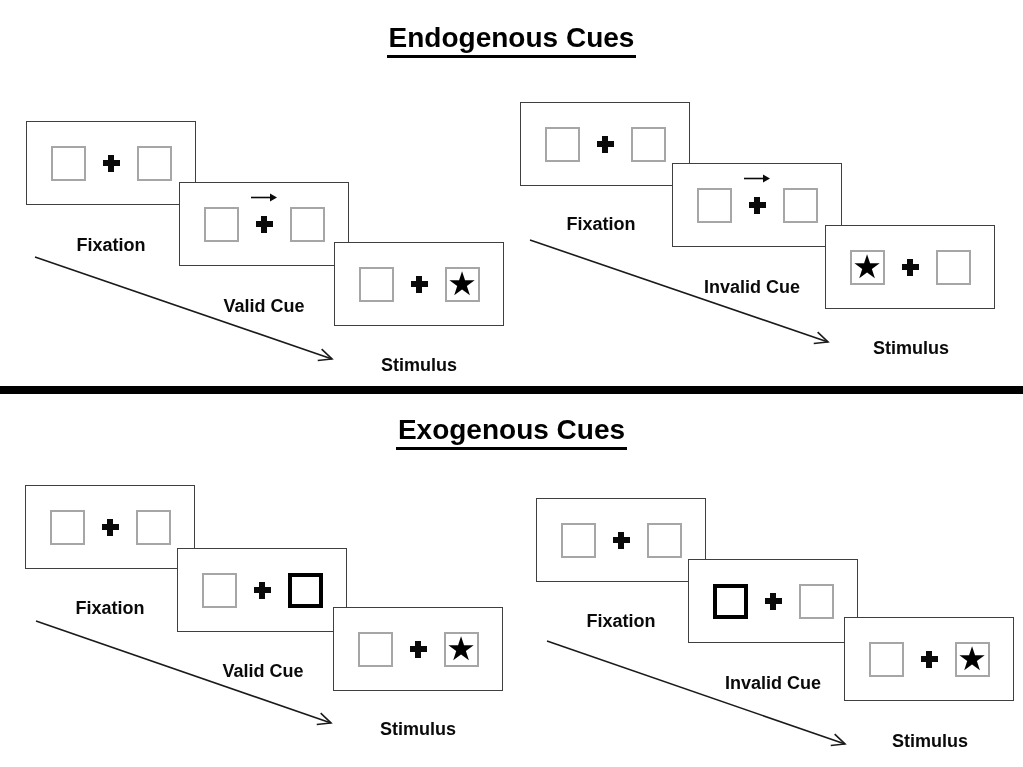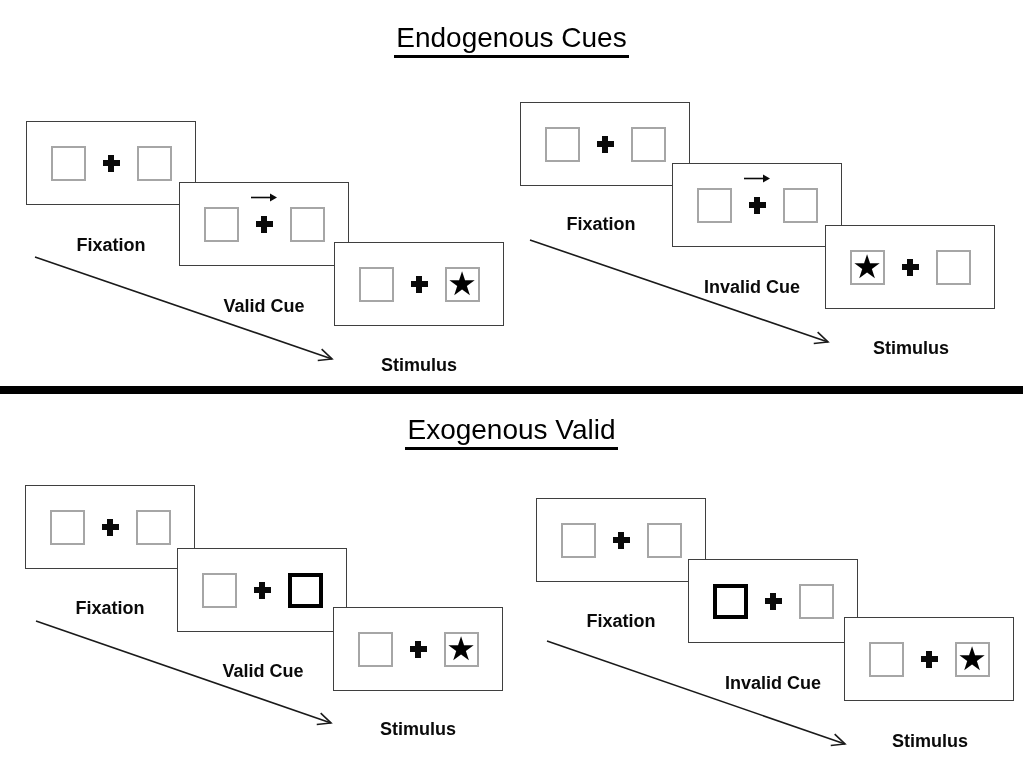--- a/index.html
+++ b/index.html
@@ -1,20 +1,20 @@
 <!DOCTYPE html>
 <html><head>
 <meta charset="utf-8">
 <style>
   html,body{margin:0;padding:0;background:#fff;}
   #canvas{position:relative;width:1023px;height:767px;background:#fff;overflow:hidden;
           font-family:"Liberation Sans","DejaVu Sans",sans-serif;color:#000;}
 
   .sec-title{position:absolute;left:0;width:100%;text-align:center;
-             font-size:28px;font-weight:normal;letter-spacing:0px;}
+             font-size:28px;font-weight:bold;letter-spacing:0px;}
   .sec-title span{display:inline-block;border-bottom:3px solid #000;padding:0 2px 1px 2px;}
 
   .divider{position:absolute;left:0;top:386px;width:100%;height:8px;background:#000;}
 
   .panel{position:absolute;width:170px;height:84px;background:#fff;
          border:1px solid #3f3f3f;box-sizing:border-box;
          display:flex;align-items:center;justify-content:center;gap:17px;}
 
   .sq{width:35px;height:35px;box-sizing:border-box;border:2px solid #a6a6a6;background:#fff;
       display:flex;align-items:center;justify-content:center;flex:0 0 auto;}
@@ -93,21 +93,21 @@
       <span class="sq"></span>
     </div>
     <div class="plabel" style="left:526px;top:195px;">Fixation</div>
     <div class="plabel" style="left:677px;top:258px;">Invalid Cue</div>
     <div class="plabel" style="left:836px;top:319px;">Stimulus</div>
   </div>
 
   <div class="divider"></div>
 
   <div class="sec-title" style="top:414px;">
-    <span>Exogenous Valid</span>
+    <span>Exogenous Cues</span>
   </div>
 
   <div>
     <div class="panel" style="left:25px;top:485px;">
       <span class="sq"></span>
       <span class="plus"></span>
       <span class="sq"></span>
     </div>
     <div class="panel" style="left:177px;top:548px;">
       <span class="sq"></span>

